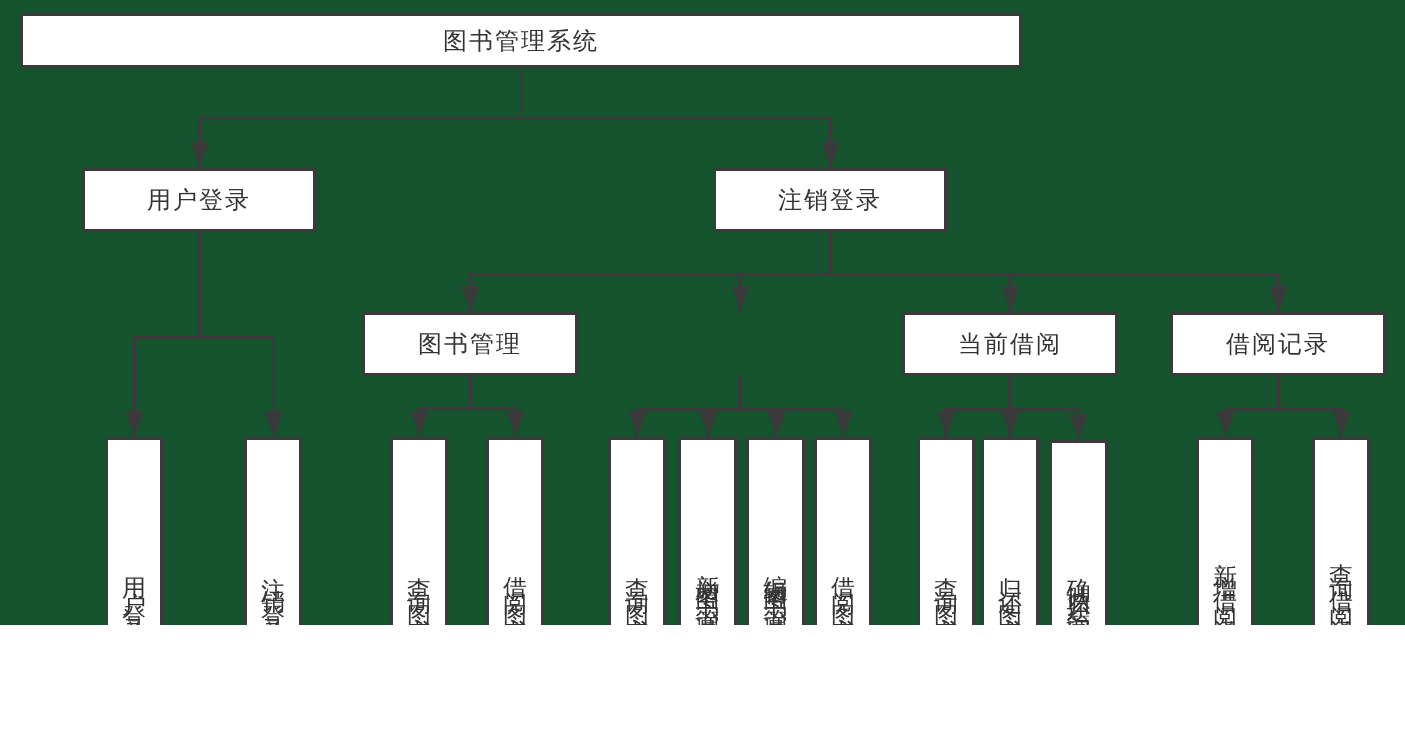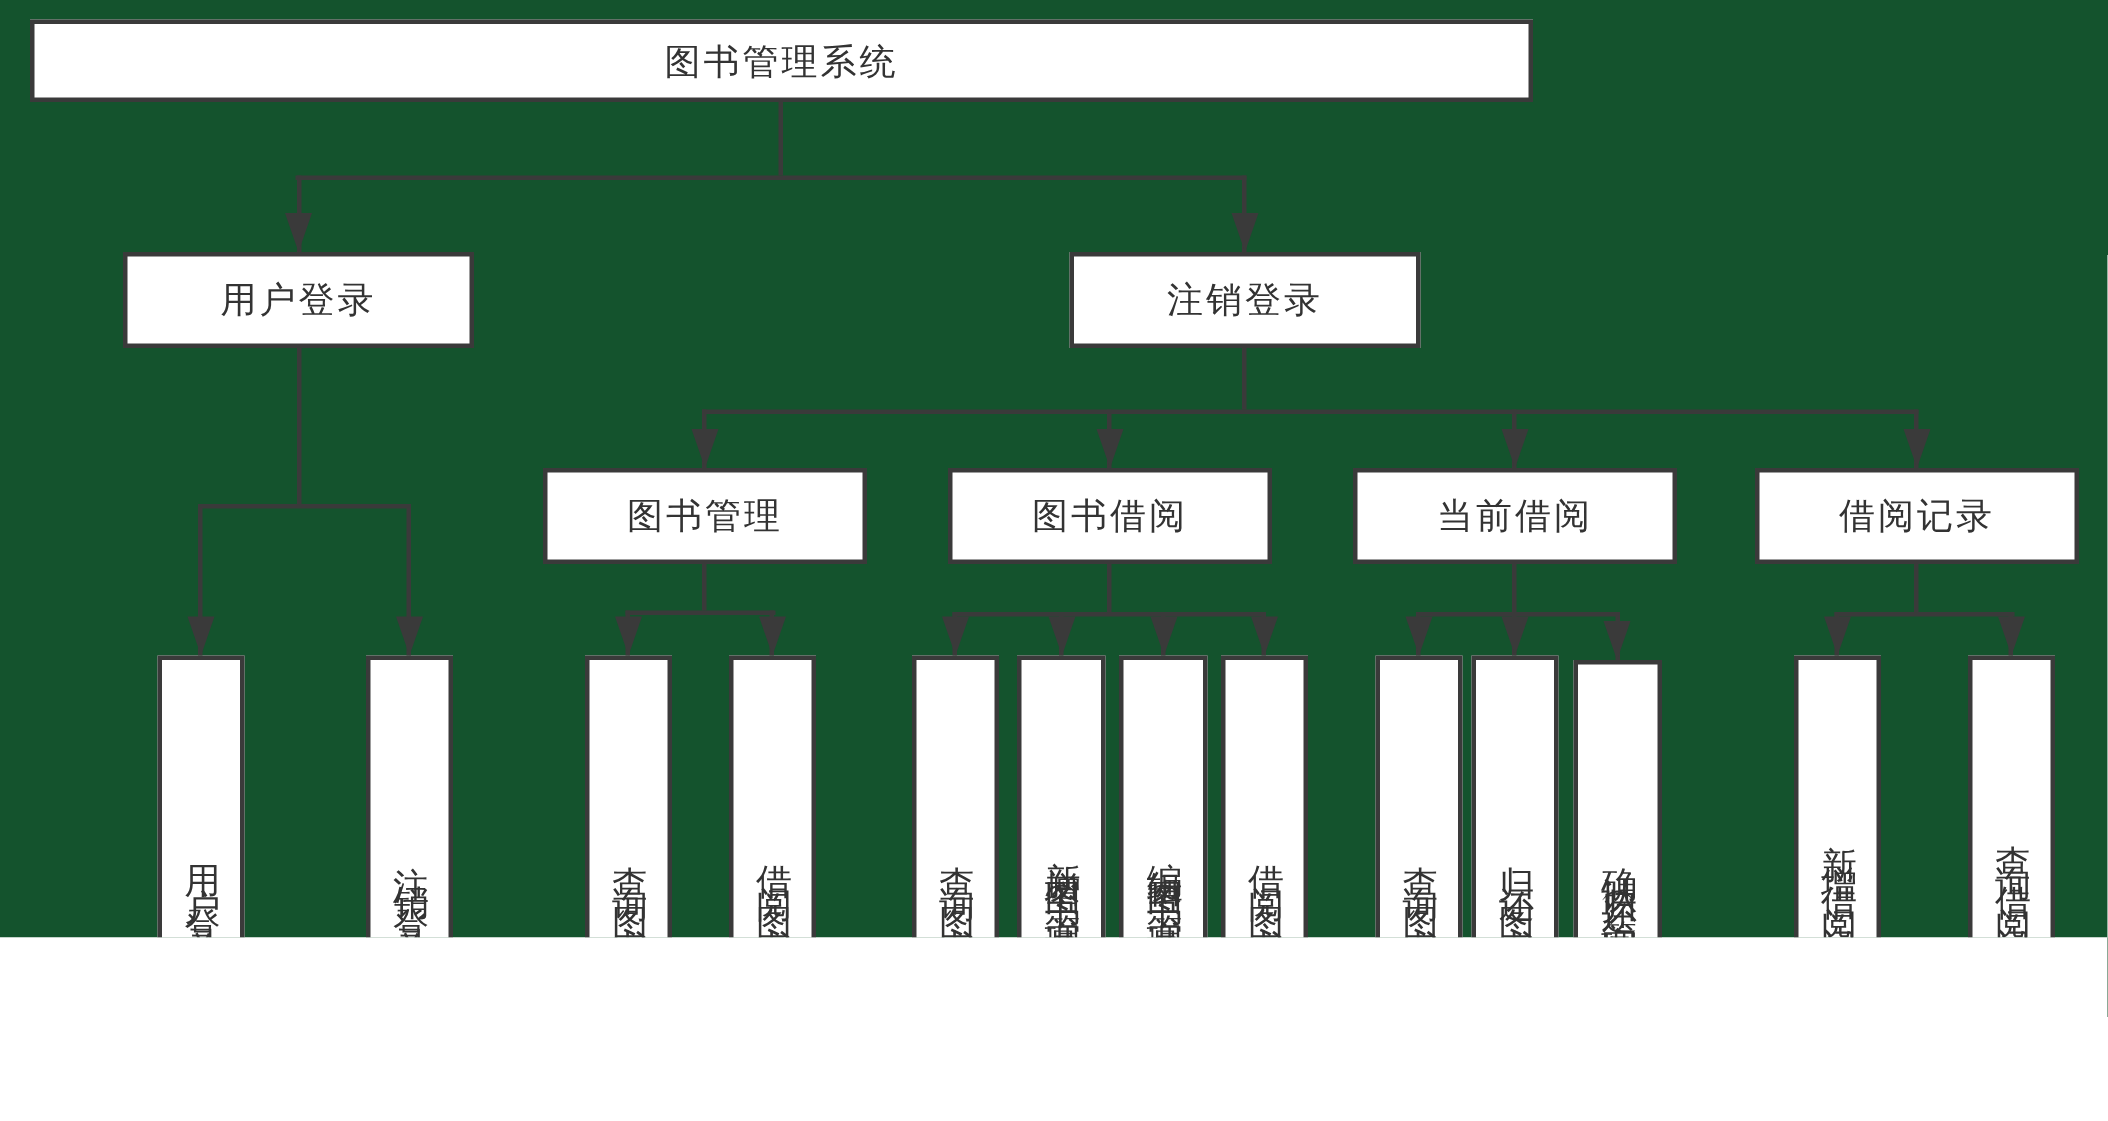--- a/index.html
+++ b/index.html
@@ -34,21 +34,20 @@
 <body>
 
 <div class="stage">
 
   <div class="box hbox" style="left:20px;top:13px;width:1002px;height:55px">图书管理系统</div>
 
   <div class="box hbox" style="left:82px;top:168px;width:234px;height:64px">用户登录</div>
   <div class="box hbox" style="left:713px;top:168px;width:234px;height:64px">注销登录</div>
 
   <div class="box hbox" style="left:362px;top:312px;width:216px;height:64px">图书管理</div>
-  <div class="box hbox" style="left:632px;top:312px;width:216px;height:64px">图书借阅</div>
   <div class="box hbox" style="left:1170px;top:312px;width:216px;height:64px">借阅记录</div>
   <div class="box hbox" style="left:902px;top:312px;width:216px;height:64px">当前借阅</div>
 
   <div class="box vbox" style="left:105px;top:437px;width:58px;height:298px">
     <span>用户登录</span>
   </div>
   <div class="box vbox" style="left:244px;top:437px;width:58px;height:298px">
     <span>注销登录</span>
   </div>
 

